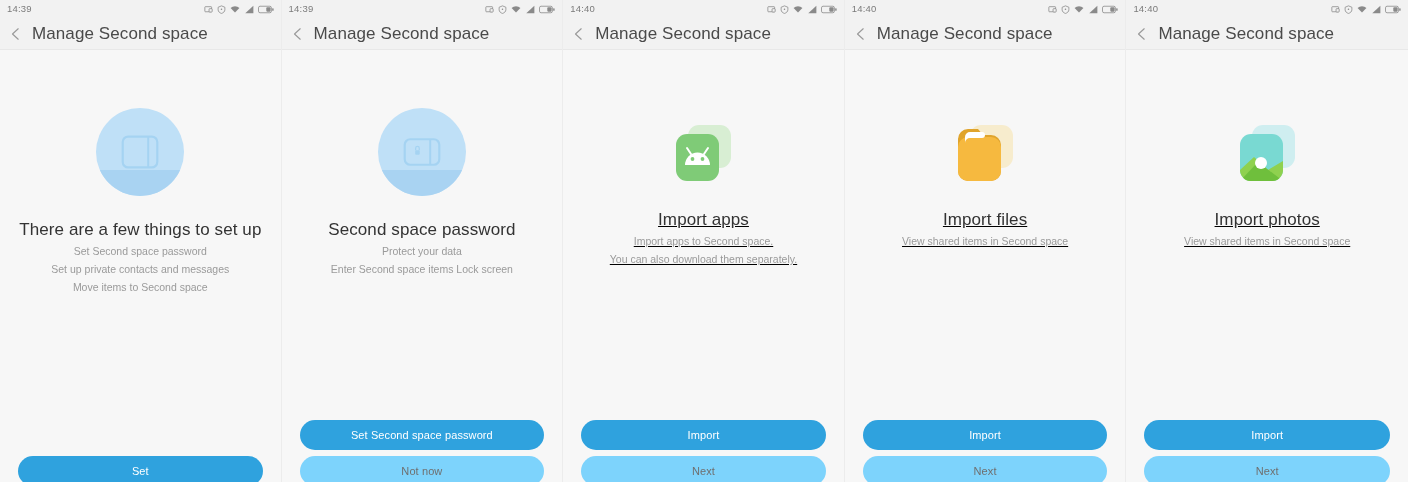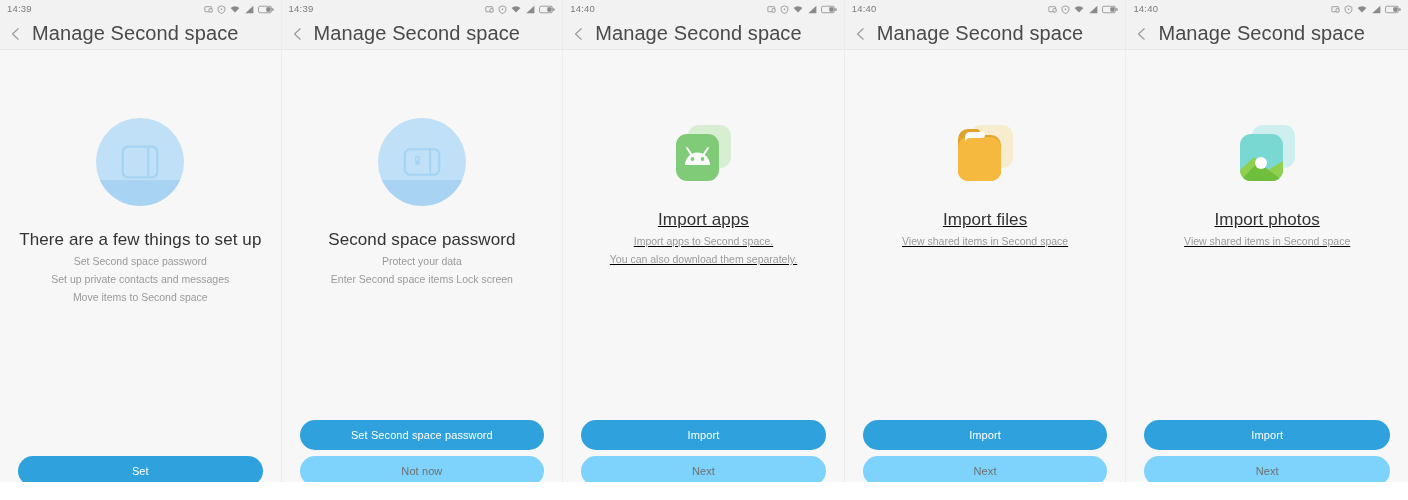--- a/index.html
+++ b/index.html
@@ -62,37 +62,37 @@
     box-sizing: border-box;
     border-bottom: 1px solid #e8e8e8;
   }
   .back-icon {
     width: 14px;
     height: 14px;
     flex: 0 0 auto;
     display: block;
   }
   .title-text {
-    font-size: 20px;
+    font-size: 17px;
     color: #4a4a4a;
     margin-left: 9px;
     white-space: nowrap;
     letter-spacing: 0.1px;
   }
 
   
   .content {
     position: relative;
     height: 450px;
   }
   .hero {
     position: absolute;
     left: 0;
     right: 0;
-    top: 68px;
+    top: 58px;
     display: flex;
     flex-direction: column;
     align-items: center;
   }
   .hero.hero-app { top: 70px; text-decoration: underline; }
 
   .circle-art {
     width: 88px;
     height: 88px;
     border-radius: 50%;

